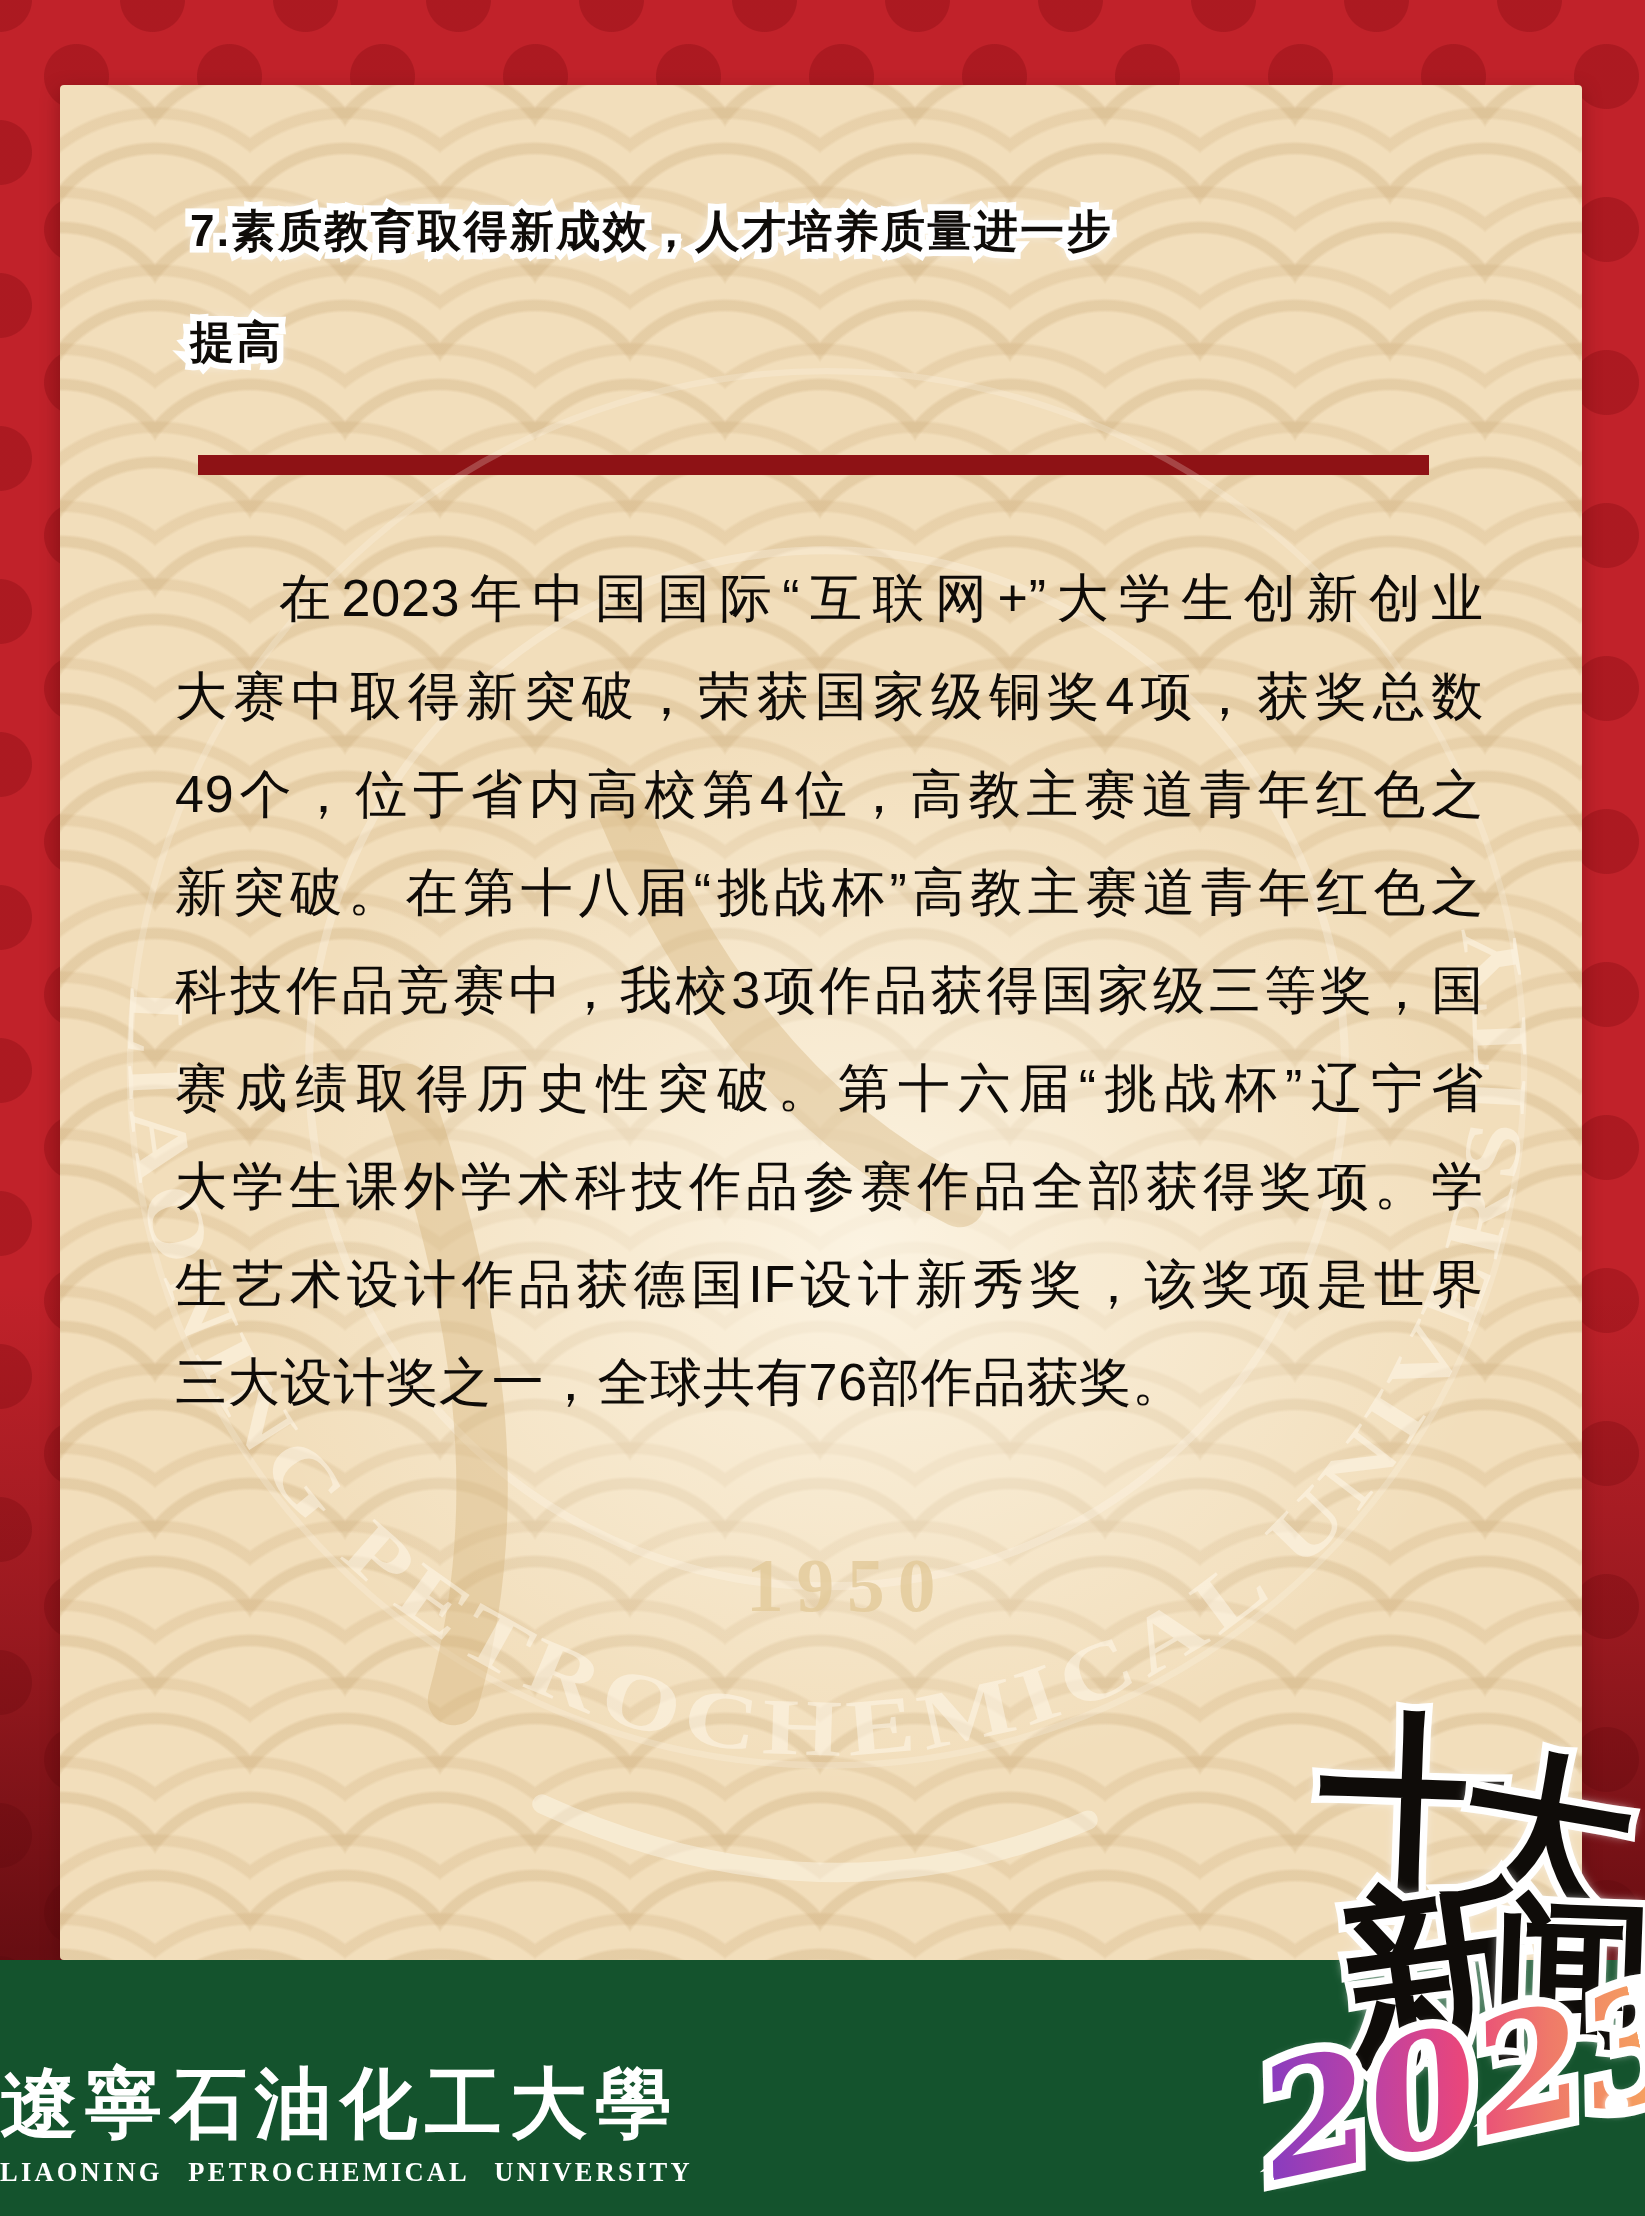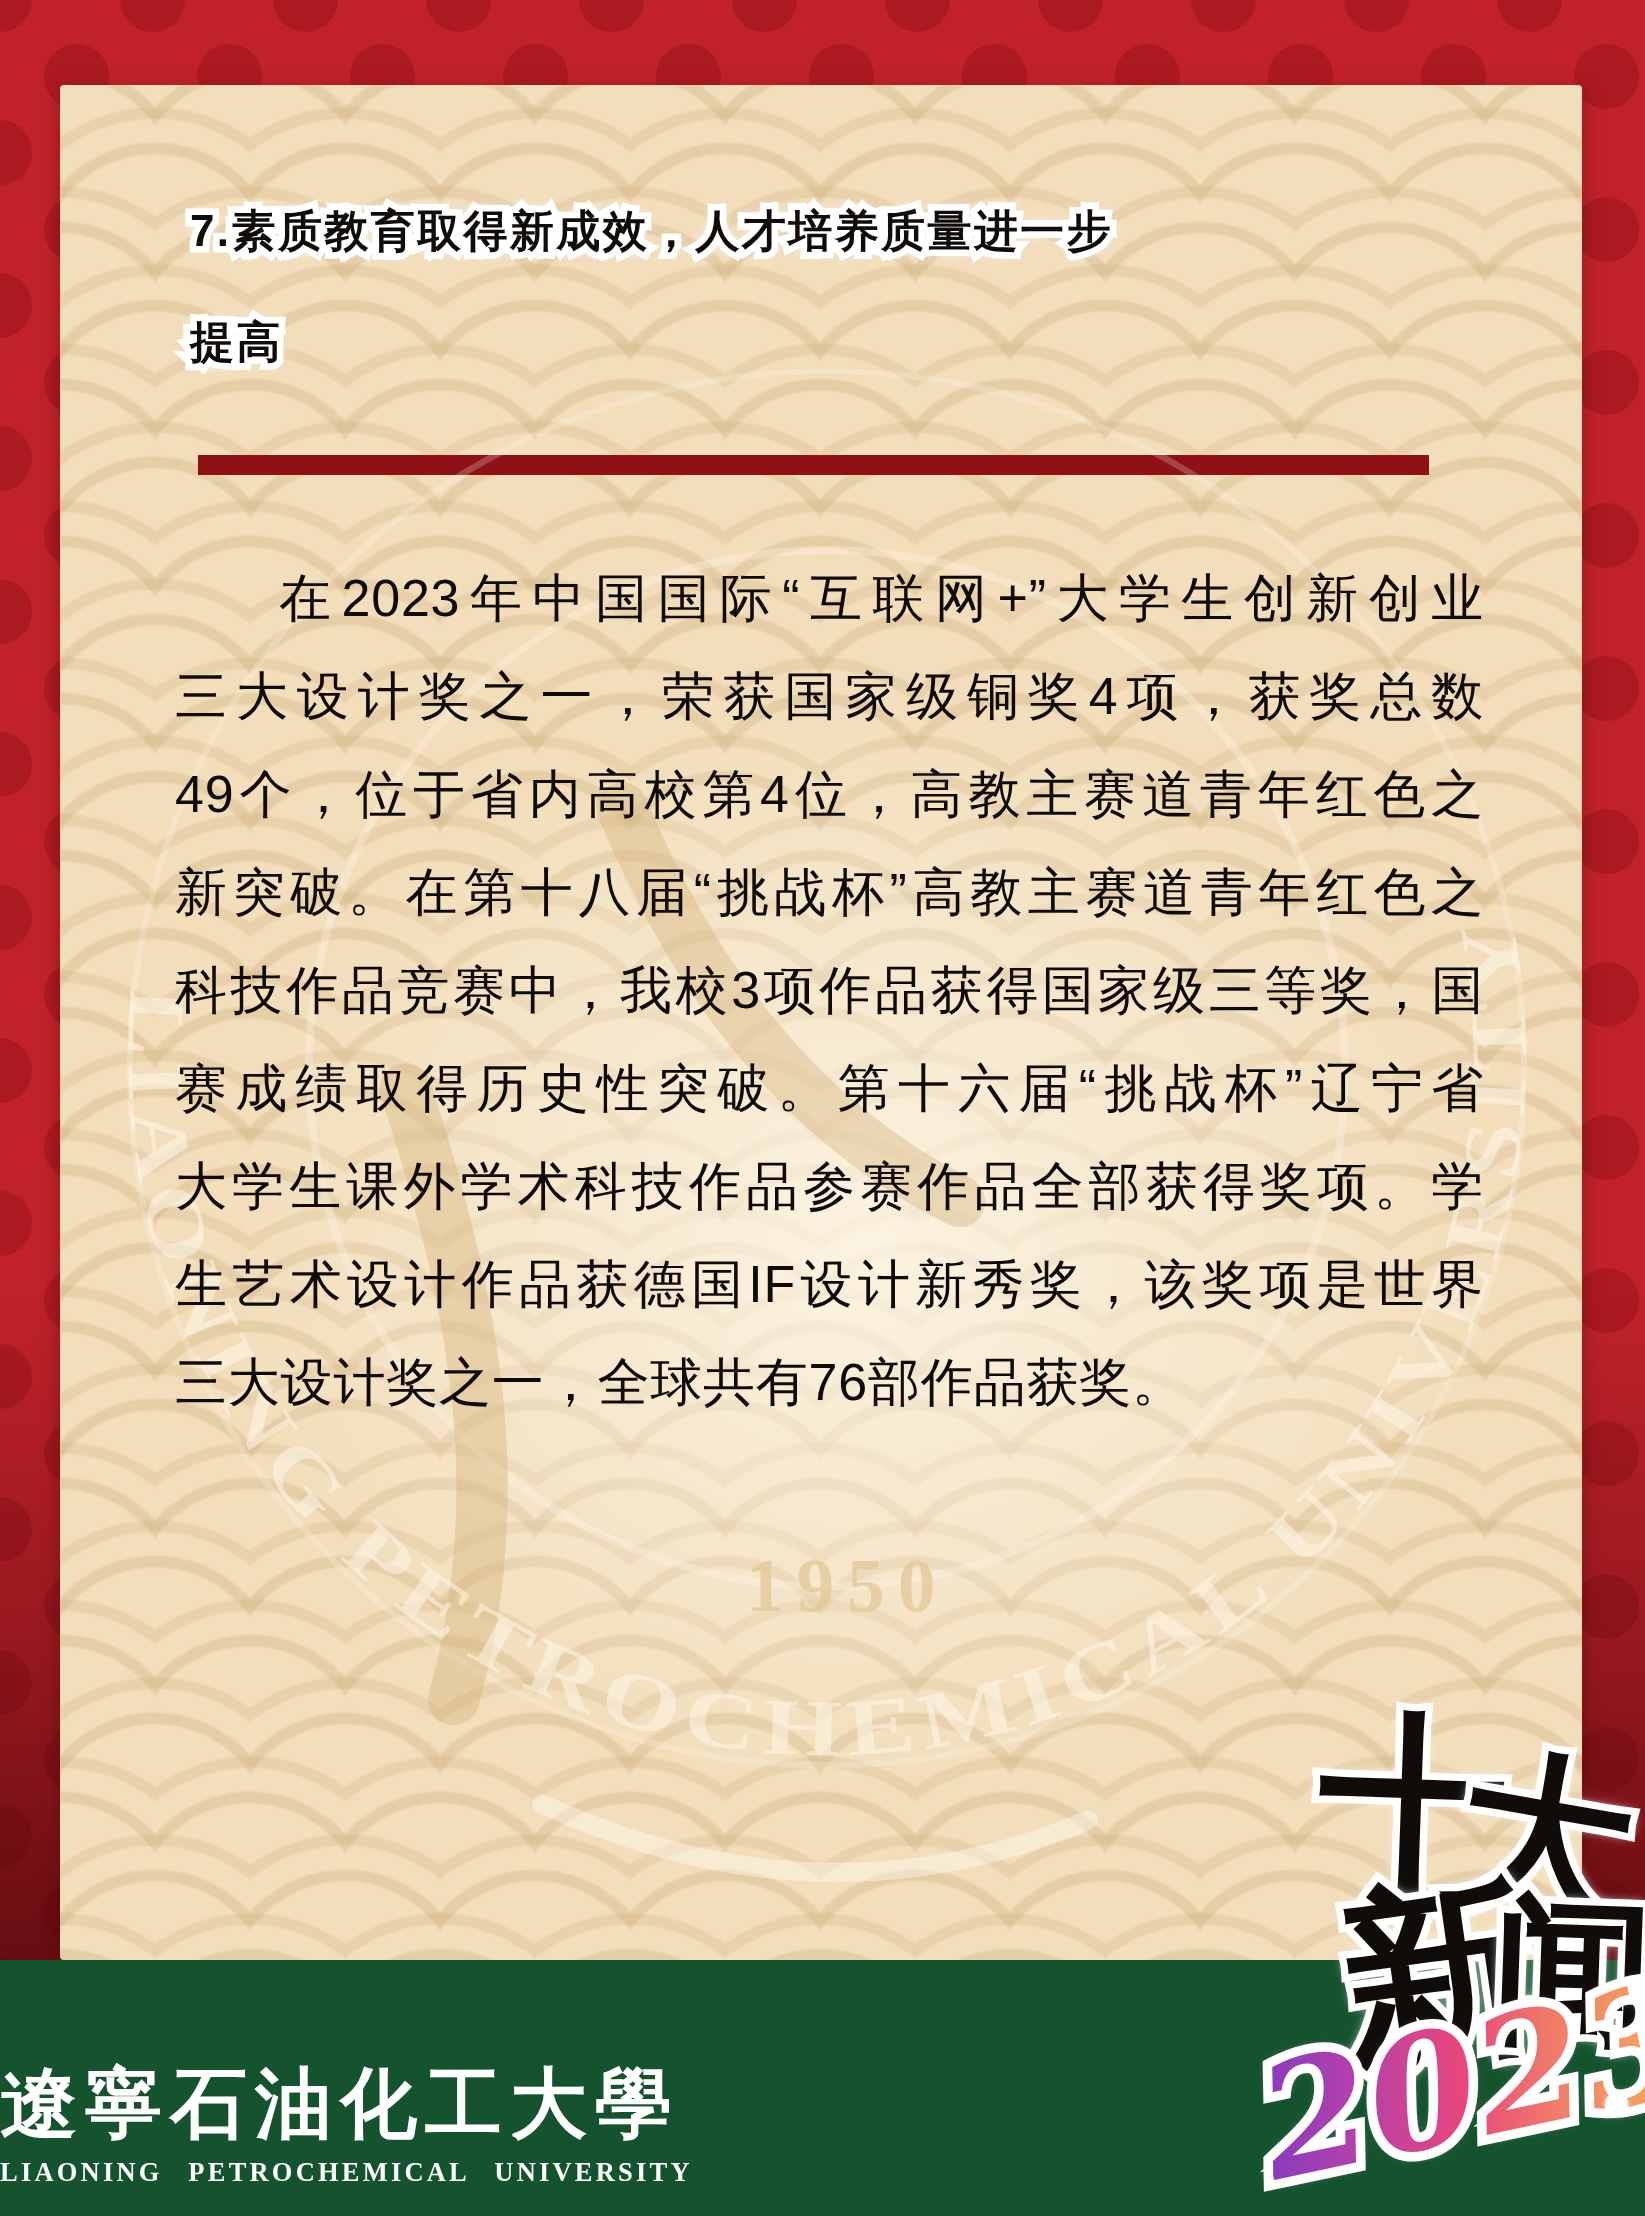--- a/index.html
+++ b/index.html
@@ -137,21 +137,21 @@
       <div class="over">
         <div>7.素质教育取得新成效，人才培养质量进一步</div>
         <div>提高</div>
       </div>
     </div>
 
     <div class="divider" style="background:#8e1215;"></div>
 
     <div class="body-text">
       <span class="body-line first">在2023年中国国际“互联网+”大学生创新创业</span>
-      <span class="body-line">三大设计奖之一，荣获国家级铜奖4项，获奖总数</span>
+      <span class="body-line">大赛中取得新突破，荣获国家级铜奖4项，获奖总数</span>
       <span class="body-line">49个，位于省内高校第4位，高教主赛道青年红色之</span>
       <span class="body-line">新突破。在第十八届“挑战杯”高教主赛道青年红色之</span>
       <span class="body-line">科技作品竞赛中，我校3项作品获得国家级三等奖，国</span>
       <span class="body-line">赛成绩取得历史性突破。第十六届“挑战杯”辽宁省</span>
       <span class="body-line">大学生课外学术科技作品参赛作品全部获得奖项。学</span>
       <span class="body-line">生艺术设计作品获德国IF设计新秀奖，该奖项是世界</span>
       <span class="body-line last">三大设计奖之一，全球共有76部作品获奖。</span>
     </div>
   </div>
 

